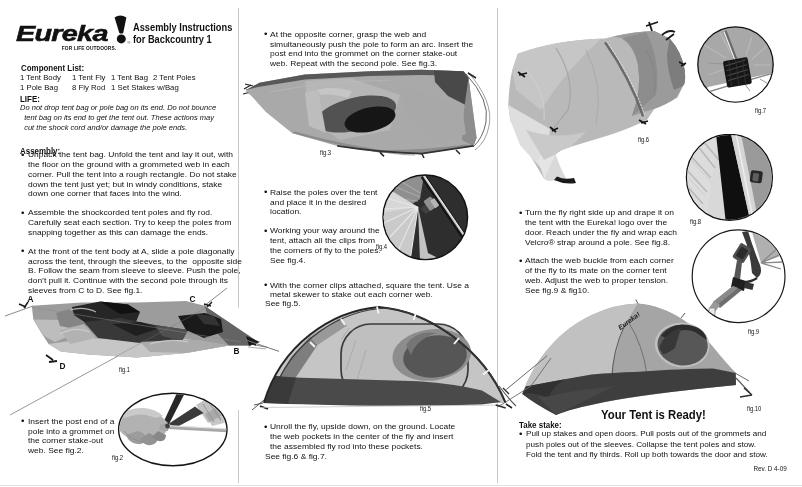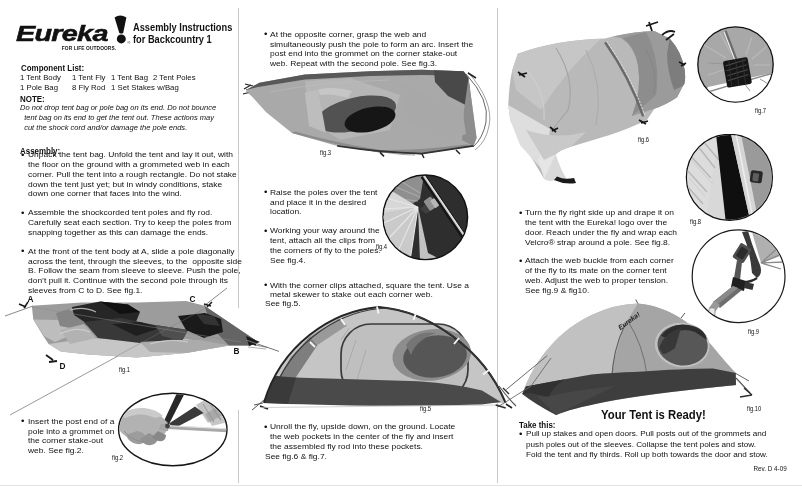--- a/index.html
+++ b/index.html
@@ -32,21 +32,21 @@
 
 <div class="t b" style="left:20.5px;top:63.6px;">Component List:</div>
 <div class="t" style="left:20px;top:73.2px;transform:scaleX(.97);">1 Tent Body</div>
 <div class="t" style="left:71.7px;top:73.2px;transform:scaleX(.97);">1 Tent Fly</div>
 <div class="t" style="left:110.5px;top:73.2px;transform:scaleX(.97);">1 Tent Bag</div>
 <div class="t" style="left:152.5px;top:73.2px;transform:scaleX(.97);">2 Tent Poles</div>
 <div class="t" style="left:20px;top:82.5px;transform:scaleX(.97);">1 Pole Bag</div>
 <div class="t" style="left:71.7px;top:82.5px;transform:scaleX(.97);">8 Fly Rod</div>
 <div class="t" style="left:110.5px;top:82.5px;transform:scaleX(.97);">1 Set Stakes w/Bag</div>
 
-<div class="t b" style="left:20px;top:94.7px;">NOTE:</div>
+<div class="t b" style="left:20px;top:94.7px;">LIFE:</div>
 <div class="t" style="left:20px;top:103.2px;font-style:italic;transform:scaleX(.94);">Do not drop tent bag or pole bag on its end. Do not bounce<br>&nbsp;&nbsp;tent bag on its end to get the tent out. These actions may<br>&nbsp;&nbsp;cut the shock cord and/or damage the pole ends.</div>
 
 <div class="t b" style="left:20px;top:127px;margin-top:20px;">Assembly:</div>
 <div class="bul" style="left:20.8px;top:150.6px;">•</div>
 <div class="t" style="left:27.5px;top:150.4px;">Unpack the tent bag. Unfold the tent and lay it out, with<br>the floor on the ground with a grommeted web in each<br>corner. Pull the tent into a rough rectangle. Do not stake<br>down the tent just yet; but in windy conditions, stake<br>down one corner that faces into the wind.</div>
 
 <div class="bul" style="left:20.8px;top:208.5px;">•</div>
 <div class="t" style="left:27.5px;top:208.3px;">Assemble the shockcorded tent poles and fly rod.<br>Carefully seat each section. Try to keep the poles from<br>snapping together as this can damage the ends.</div>
 
 <div class="bul" style="left:20.8px;top:247.1px;">•</div>
@@ -89,21 +89,21 @@
 <div class="bul" style="left:519px;top:208.6px;">•</div>
 <div class="t" style="left:525.3px;top:208.4px;">Turn the fly right side up and drape it on<br>the tent with the Eureka! logo over the<br>door. Reach under the fly and wrap each<br>Velcro® strap around a pole. See fig.8.</div>
 
 <div class="bul" style="left:519px;top:256.6px;">•</div>
 <div class="t" style="left:525.3px;top:256.4px;">Attach the web buckle from each corner<br>of the fly to its mate on the corner tent<br>web. Adjust the web to proper tension.<br>See fig.9 &amp; fig10.</div>
 
 <div class="cap" style="left:748px;top:328.3px;">fig.9</div>
 <div class="cap" style="left:746.5px;top:405.3px;">fig.10</div>
 
 <div style="position:absolute;left:600.5px;top:408.3px;font-weight:bold;font-size:12.9px;line-height:13px;transform:scaleX(.88);transform-origin:0 0;white-space:nowrap;">Your Tent is Ready!</div>
-<div class="t b" style="left:519px;top:421.3px;">Take this:</div>
+<div class="t b" style="left:519px;top:421.3px;">Take stake:</div>
 <div class="bul" style="left:519.3px;top:429.8px;">•</div>
 <div class="t" style="left:525.8px;top:429.4px;line-height:10.5px;transform:scaleX(1.02);">Pull up stakes and open doors. Pull posts out of the grommets and<br>push poles out of the sleeves. Collapse the tent poles and stow.<br>Fold the tent and fly thirds. Roll up both towards the door and stow.</div>
 <div class="t" style="left:753.5px;top:464px;font-size:6.3px;transform:scaleX(1);">Rev. D 4-09</div>
 
 <svg style="left:0px;top:280px;" width="280" height="140" viewBox="0 0 280 140">
   <line x1="5" y1="36" x2="33" y2="26" stroke="#8a8a8a" stroke-width="1"></line>
   <line x1="204" y1="26" x2="227" y2="8" stroke="#8a8a8a" stroke-width="1"></line>
   <line x1="240" y1="62" x2="268" y2="67.5" stroke="#8a8a8a" stroke-width="1"></line>
   <line x1="204" y1="29" x2="10" y2="135" stroke="#9a9a9a" stroke-width="1"></line>
   <polygon points="31.8,25.7 82,22.6 137,22.6 186,21.1 204.4,25.7 256.4,60.8 250.3,65.4 228.9,65.4 186.1,73 137.2,77.6 88.3,74.6 60.8,71.5 48.6,63.9 42.5,54.7 33.3,39.4" fill="#9c9c9c"></polygon>

